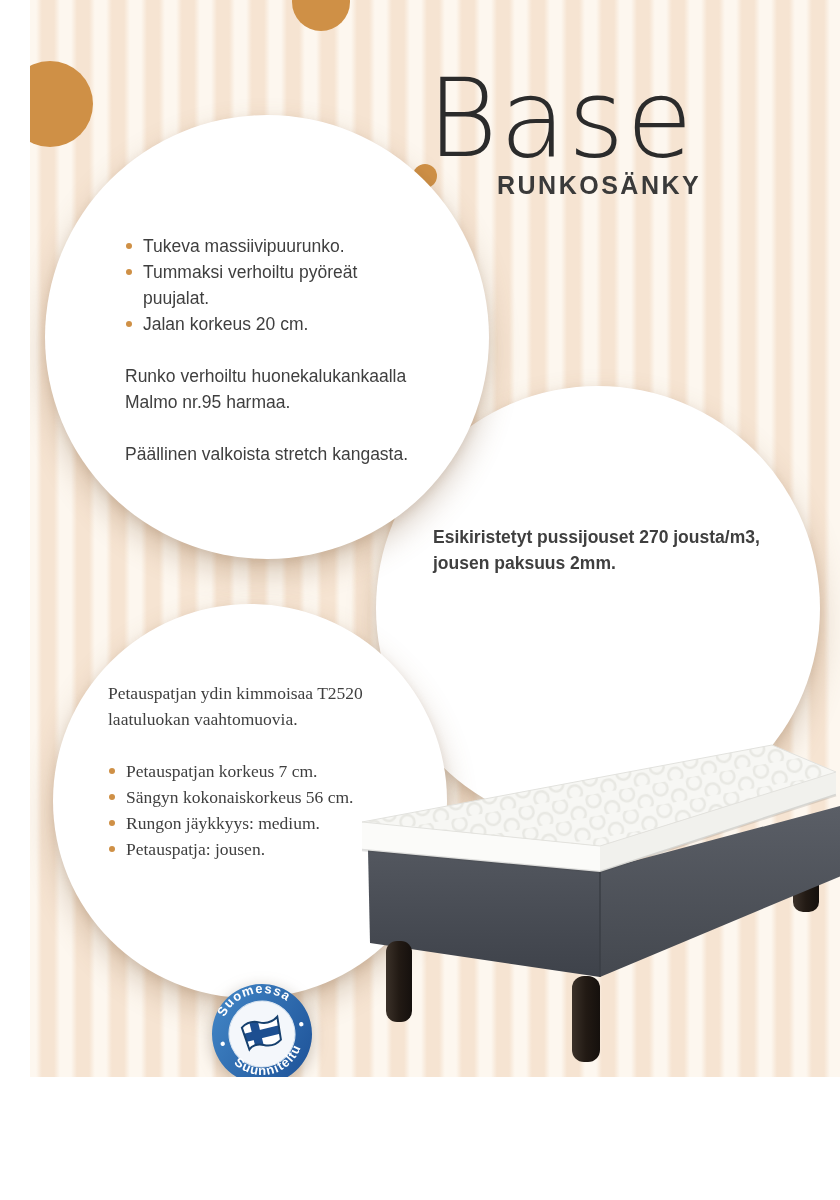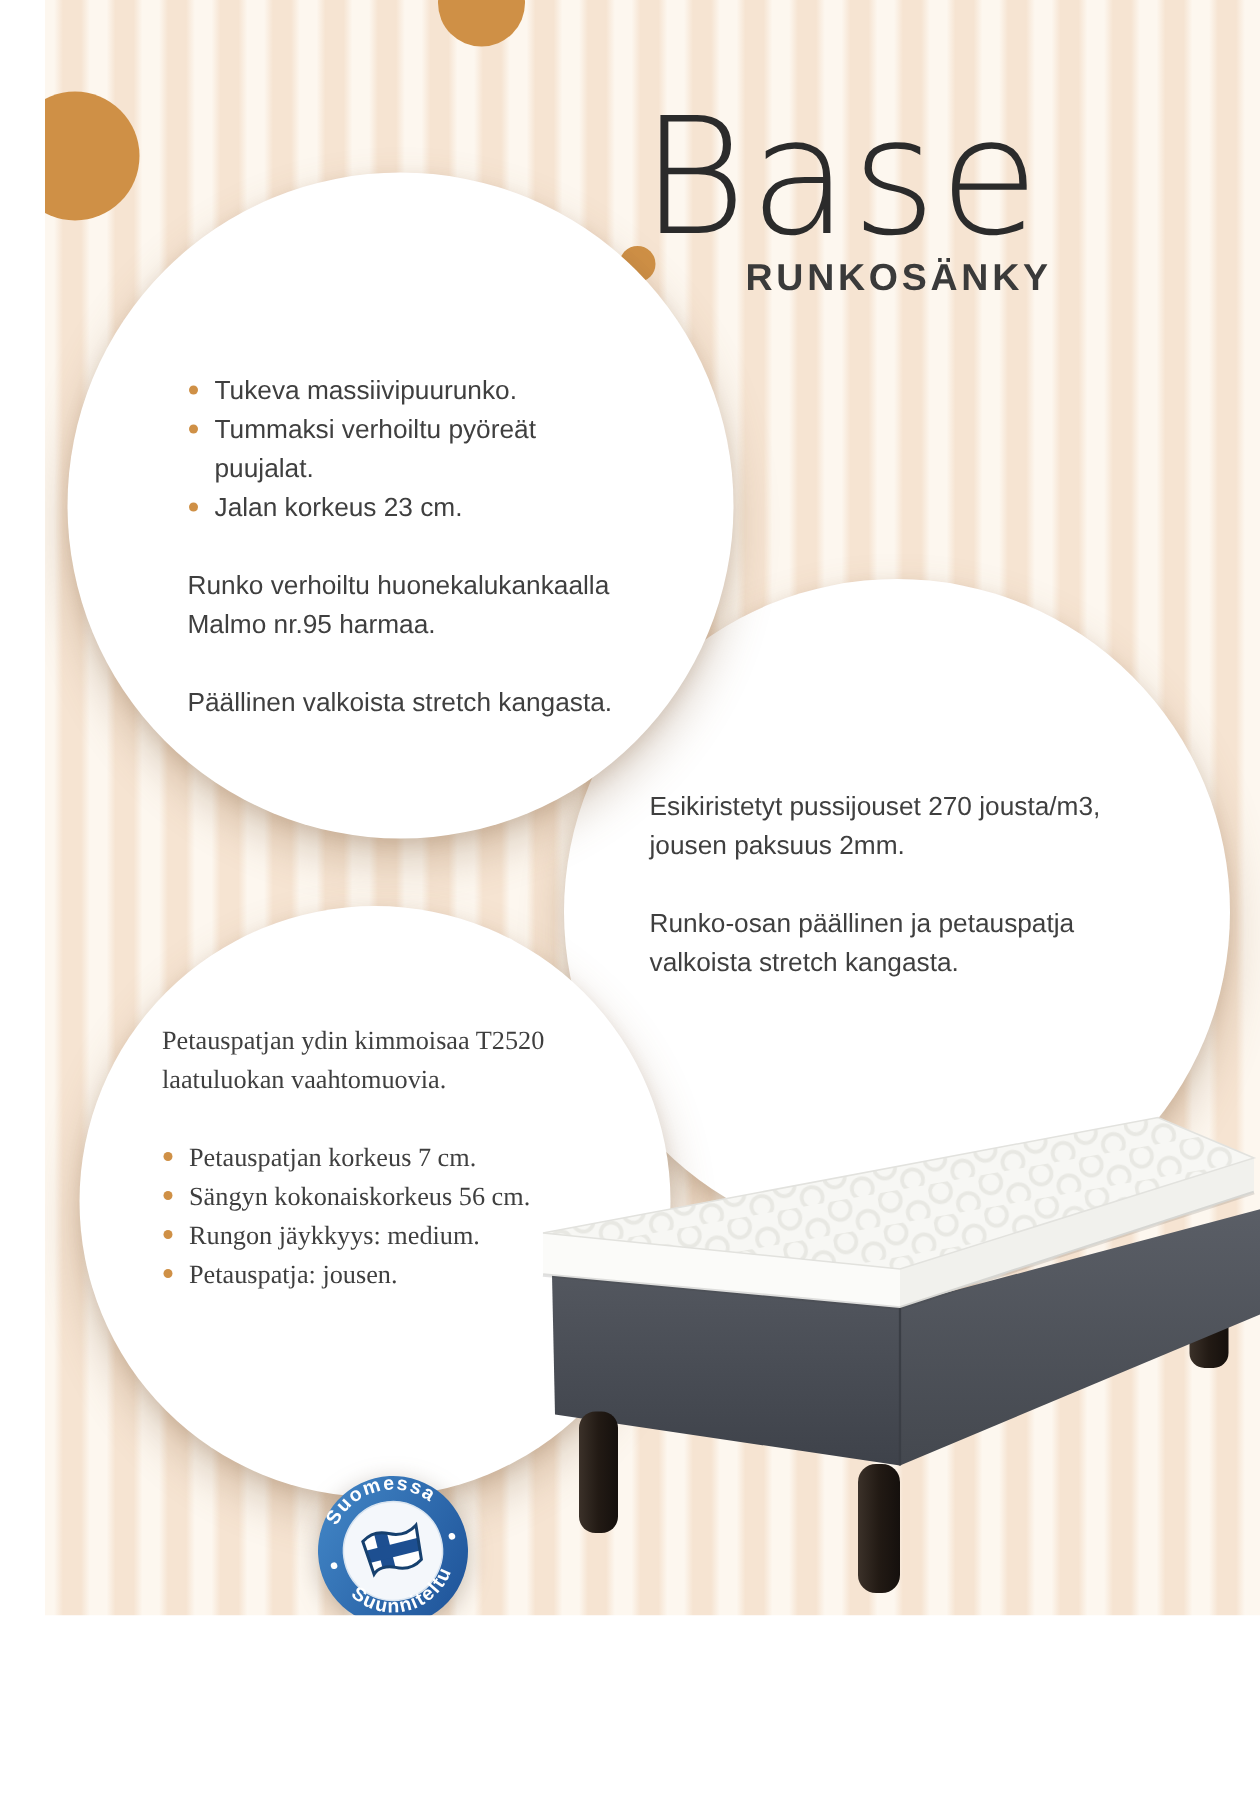--- a/index.html
+++ b/index.html
@@ -30,24 +30,24 @@
   .subtitle{
     margin:-4px 0 0 70px;
     font-size:25px;letter-spacing:2.5px;
     color:#3a3a3a;font-weight:700;
   }
   .info-circle{
     position:absolute;border-radius:50%;background:#ffffff;
     box-shadow:0 14px 30px rgba(133,96,60,.30), 0 4px 10px rgba(133,96,60,.16);
   }
   .circle-frame {left:15px; top:115px;width:444px;height:444px;z-index:3;}
-  .circle-springs{left:346px;top:386px;width:444px;height:444px;z-index:2;}
+  .circle-springs{left:346px;top:386px;width:444px;height:444px;z-index:2;font-weight:bold;}
   .circle-topper {left:23px; top:604px;width:394px;height:394px;z-index:3;font-family:Liberation Serif, serif;}
   .circle-content{position:absolute;color:#3f3f3f;font-size:17.5px;line-height:26px;}
-  .circle-frame  .circle-content{left:80px;top:132px;width:302px;}
+  .circle-frame  .circle-content{left:80px;top:118px;width:302px;}
   .circle-springs .circle-content{left:57px;top:138px;width:338px;}
   .circle-topper .circle-content{left:55px;top:76px;width:334px;}
   .circle-content p{margin:26px 0 0 0;}
   .circle-content p:first-child{margin-top:0;}
   .bullet-list{list-style:none;margin:26px 0 0 0;padding:0;}
   .bullet-list:first-child{margin-top:0;}
   .bullet-list li{position:relative;padding-left:18px;}
   .bullet-list li::before{
     content:"";position:absolute;left:1px;top:10px;
     width:6px;height:6px;border-radius:50%;background:#cf9046;
@@ -66,30 +66,29 @@
   <div class="dot dot-title"></div>
 
   <div class="title-block">
     <h1 class="title">Base</h1>
     <div class="subtitle">RUNKOSÄNKY</div>
   </div>
 
   <div class="info-circle circle-springs">
     <div class="circle-content">
       <p>Esikiristetyt pussijouset 270 jousta/m3, jousen paksuus 2mm.</p>
-      <p>Runko-osan päällinen ja petauspatja valkoista stretch kangasta.</p>
     </div>
   </div>
 
   <div class="info-circle circle-frame">
     <div class="circle-content">
       <ul class="bullet-list">
         <li>Tukeva massiivipuurunko.</li>
         <li>Tummaksi verhoiltu pyöreät puujalat.</li>
-        <li>Jalan korkeus 23 cm.</li>
+        <li>Jalan korkeus 20 cm.</li>
       </ul>
       <p>Runko verhoiltu huonekalukankaalla Malmo nr.95 harmaa.</p>
       <p>Päällinen valkoista stretch kangasta.</p>
     </div>
   </div>
 
   <div class="info-circle circle-topper">
     <div class="circle-content">
       <p>Petauspatjan ydin kimmoisaa T2520 laatuluokan vaahtomuovia.</p>
       <ul class="bullet-list">

